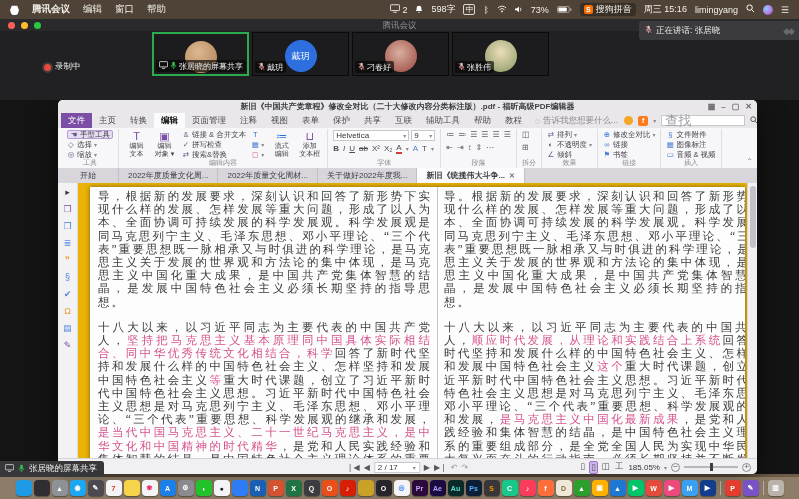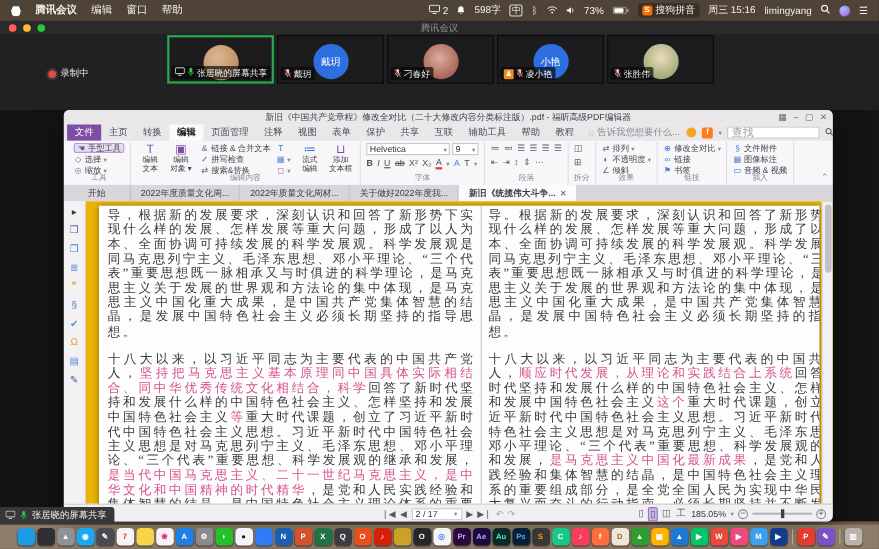--- a/index.html
+++ b/index.html
@@ -34,30 +34,30 @@
   .tile .nlabel { position:absolute; left:2px; bottom:2px; background:rgba(8,8,8,.68); border-radius:2px;
     height:12px; display:flex; align-items:center; gap:2px; padding:0 3px; color:#eee; font-size:8px; white-space:nowrap; max-width:92px; overflow:hidden; }
   .host-badge { width:9px; height:9px; background:#f08c1e; border-radius:1px; color:#fff; font-size:7px;
     display:flex; align-items:center; justify-content:center; }
   #speaking { position:absolute; right:0; top:2px; width:160px; height:19px; background:#3b3b3d; border-radius:3px 0 0 3px;
     display:flex; align-items:center; gap:4px; padding:0 6px; color:#e9e9e9; font-size:8.5px; }
   #speaking .diamonds { margin-left:auto; color:#6a6a6e; font-size:9px; letter-spacing:-2px; }
   
   #pdf { position:absolute; left:58px; top:100px; width:699px; height:374px; background:#f6f5f8;
     border-radius:5px; box-shadow:0 10px 28px rgba(0,0,0,.55); z-index:5; overflow:hidden; }
-  #pdf-titlebar { height:13px; background:#e9e7ea; position:relative; }
+  #pdf-titlebar { height:13px; background:#e9e7ea; position:relative;font-weight:bold; }
   #pdf-titlebar .t { text-align:center; font-size:8px; color:#3d3d42; line-height:13px; white-space:nowrap; overflow:hidden; }
   #pdf-titlebar .winbtns { position:absolute; right:5px; top:0; display:flex; gap:6px; color:#6a6a70; font-size:8px; line-height:13px; }
   #ribbon-tabs { height:15px; background:#e9e7ea; display:flex; align-items:stretch; font-size:8.5px; color:#4a4a50; padding-left:3px; }
   #ribbon-tabs .rtab { padding:0 7px; display:flex; align-items:center; white-space:nowrap; }
   #ribbon-tabs .rtab.file { background:#7c4ea5; color:#fff; }
   #ribbon-tabs .rtab.active { background:#fbfafc; color:#111; font-weight:bold; }
   #ribbon-tabs .hint { display:flex; align-items:center; gap:3px; color:#8a8a90; padding:0 6px; white-space:nowrap; }
   #rt-right { margin-left:auto; display:flex; align-items:center; gap:5px; padding-right:6px; }
-  .find-box { width:84px; height:11px; background:#fff; border:1px solid #c9c7cc; font-size:10px; color:#9a9aa0;
+  .find-box { width:84px; height:11px; background:#fff; border:1px solid #c9c7cc; font-size:13px; color:#9a9aa0;
     display:flex; align-items:center; padding:0 3px; }
   .dot-orange { width:9px; height:9px; border-radius:50%; background:#f5a623; }
   .fox { width:10px; height:10px; border-radius:2px; background:#ff7a1a; color:#fff; font-size:7px; font-weight:bold;
     display:flex; align-items:center; justify-content:center; }
   .caret { color:#8a8a90; font-size:6px; }
   #ribbon { height:40px; background:#f7f6f8; display:flex; align-items:stretch; padding:1px 4px 0 4px; position:relative; }
   .rgroup { display:flex; flex-direction:column; padding:1px 5px 0 5px; border-right:1px solid #e0dee3; }
   .rgroup .content { flex:1; display:flex; gap:5px; align-items:flex-start; }
   .rgroup .glabel { font-size:7px; color:#8a888f; text-align:center; line-height:8px; padding-bottom:1px; }
   .smallcol { display:flex; flex-direction:column; gap:1px; }
@@ -218,45 +218,42 @@
           <span><svg viewBox="0 0 10 12" width="7" height="9">
               <rect x="3.2" y="0.5" width="3.6" height="6.5" rx="1.8" fill="#cfcfcf"></rect>
               <path d="M1.8 5.5a3.2 3.2 0 0 0 6.4 0" stroke="#cfcfcf" fill="none"></path>
               <line x1="5" y1="8.7" x2="5" y2="11" stroke="#cfcfcf"></line>
               <line x1="1" y1="1" x2="9" y2="11" stroke="#e8483c" stroke-width="1.4"></line>
             </svg></span>
           <span>刁春好</span>
         </div>
       </div>
       <div class="tile">
-        <div class="avatar" style="background: rgb(46, 111, 224);">小艳</div>
-        <div class="nlabel">
-          <span class="host-badge">♟</span>
-          <span><svg viewBox="0 0 10 12" width="7" height="9">
-              <rect x="3.2" y="0.5" width="3.6" height="6.5" rx="1.8" fill="#cfcfcf"></rect>
-              <path d="M1.8 5.5a3.2 3.2 0 0 0 6.4 0" stroke="#cfcfcf" fill="none"></path>
-              <line x1="5" y1="8.7" x2="5" y2="11" stroke="#cfcfcf"></line>
-              <line x1="1" y1="1" x2="9" y2="11" stroke="#e8483c" stroke-width="1.4"></line>
-            </svg></span>
-          <span>凌小艳</span>
-        </div>
-      </div>
-      <div class="tile">
         <div class="avatar" style="background: radial-gradient(circle at 50% 38%, rgb(236, 220, 188), rgb(135, 153, 95));"></div>
         <div class="nlabel">
           <span><svg viewBox="0 0 10 12" width="7" height="9">
               <rect x="3.2" y="0.5" width="3.6" height="6.5" rx="1.8" fill="#cfcfcf"></rect>
               <path d="M1.8 5.5a3.2 3.2 0 0 0 6.4 0" stroke="#cfcfcf" fill="none"></path>
               <line x1="5" y1="8.7" x2="5" y2="11" stroke="#cfcfcf"></line>
               <line x1="1" y1="1" x2="9" y2="11" stroke="#e8483c" stroke-width="1.4"></line>
             </svg></span>
           <span>张胜伟</span>
         </div>
       </div>
     </div>
+  <div id="speaking">
+    <span id="speak-mic"><svg viewBox="0 0 10 12" width="7" height="9">
+          <rect x="3.2" y="0.5" width="3.6" height="6.5" rx="1.8" fill="#cfcfcf"></rect>
+          <path d="M1.8 5.5a3.2 3.2 0 0 0 6.4 0" stroke="#cfcfcf" fill="none"></path>
+          <line x1="5" y1="8.7" x2="5" y2="11" stroke="#cfcfcf"></line>
+          <line x1="1" y1="1" x2="9" y2="11" stroke="#e8483c" stroke-width="1.4"></line>
+        </svg></span>
+    <span>正在讲话: 张居晓</span>
+    <span class="diamonds">◆◆</span>
+  </div>
 </div>
 
 <div id="pdf">
   <div id="pdf-titlebar">
     <div class="t">新旧《中国共产党章程》修改全对比（二十大修改内容分类标注版）.pdf - 福昕高级PDF编辑器</div>
     <div class="winbtns">
       <span>▦</span>
       <span>–</span>
       <span>▢</span>
       <span>✕</span>

